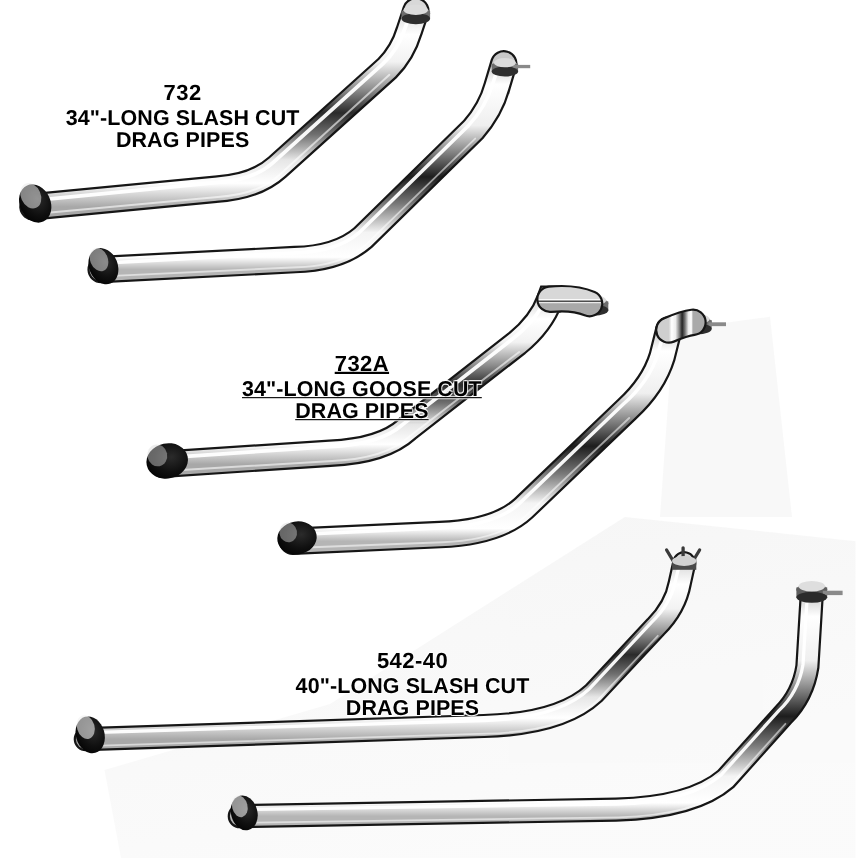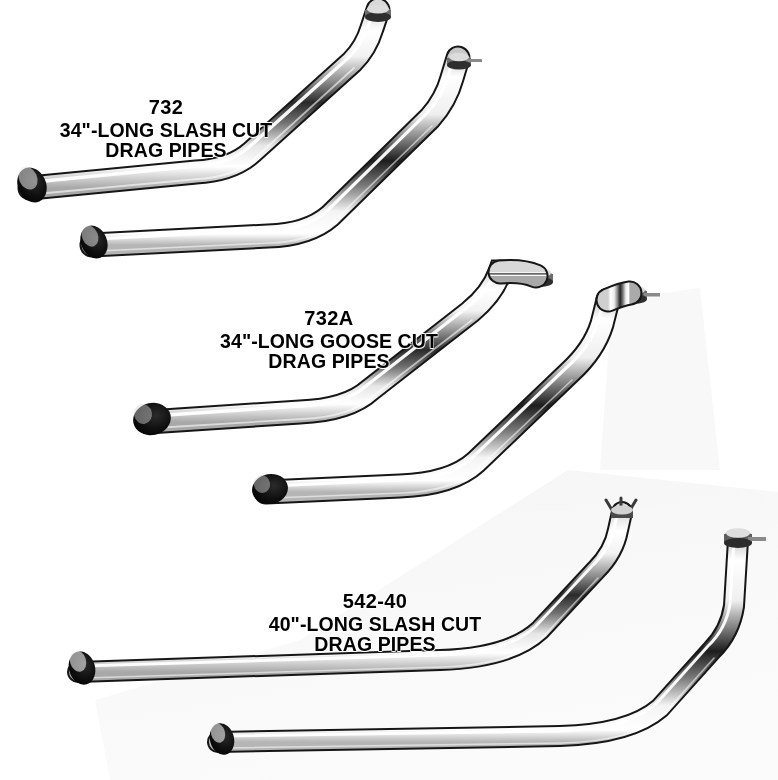--- a/index.html
+++ b/index.html
@@ -40,22 +40,22 @@
   }
   .label-code {
     font-size: 20px;
     letter-spacing: 0.4px;
     margin-bottom: 2px;
   }
   .label-line {
     font-size: 19.5px;
     letter-spacing: 0.1px;
   }
-  #label-732      { left: 46px;  top: 97px;  width: 240px; }
-  #label-732a     { left: 200px; top: 308px; width: 258px; }
+  #label-732      { left: 46px;  top: 75px;  width: 240px; }
+  #label-732a     { left: 200px; top: 321px; width: 258px; text-decoration: underline; }
   #label-73240    { left: 250px; top: 591px; width: 250px; }
 </style>
 </head>
 <body>
 
 <div id="page">
 
   <svg class="art" viewBox="0 0 778 780">
     <defs>
 

